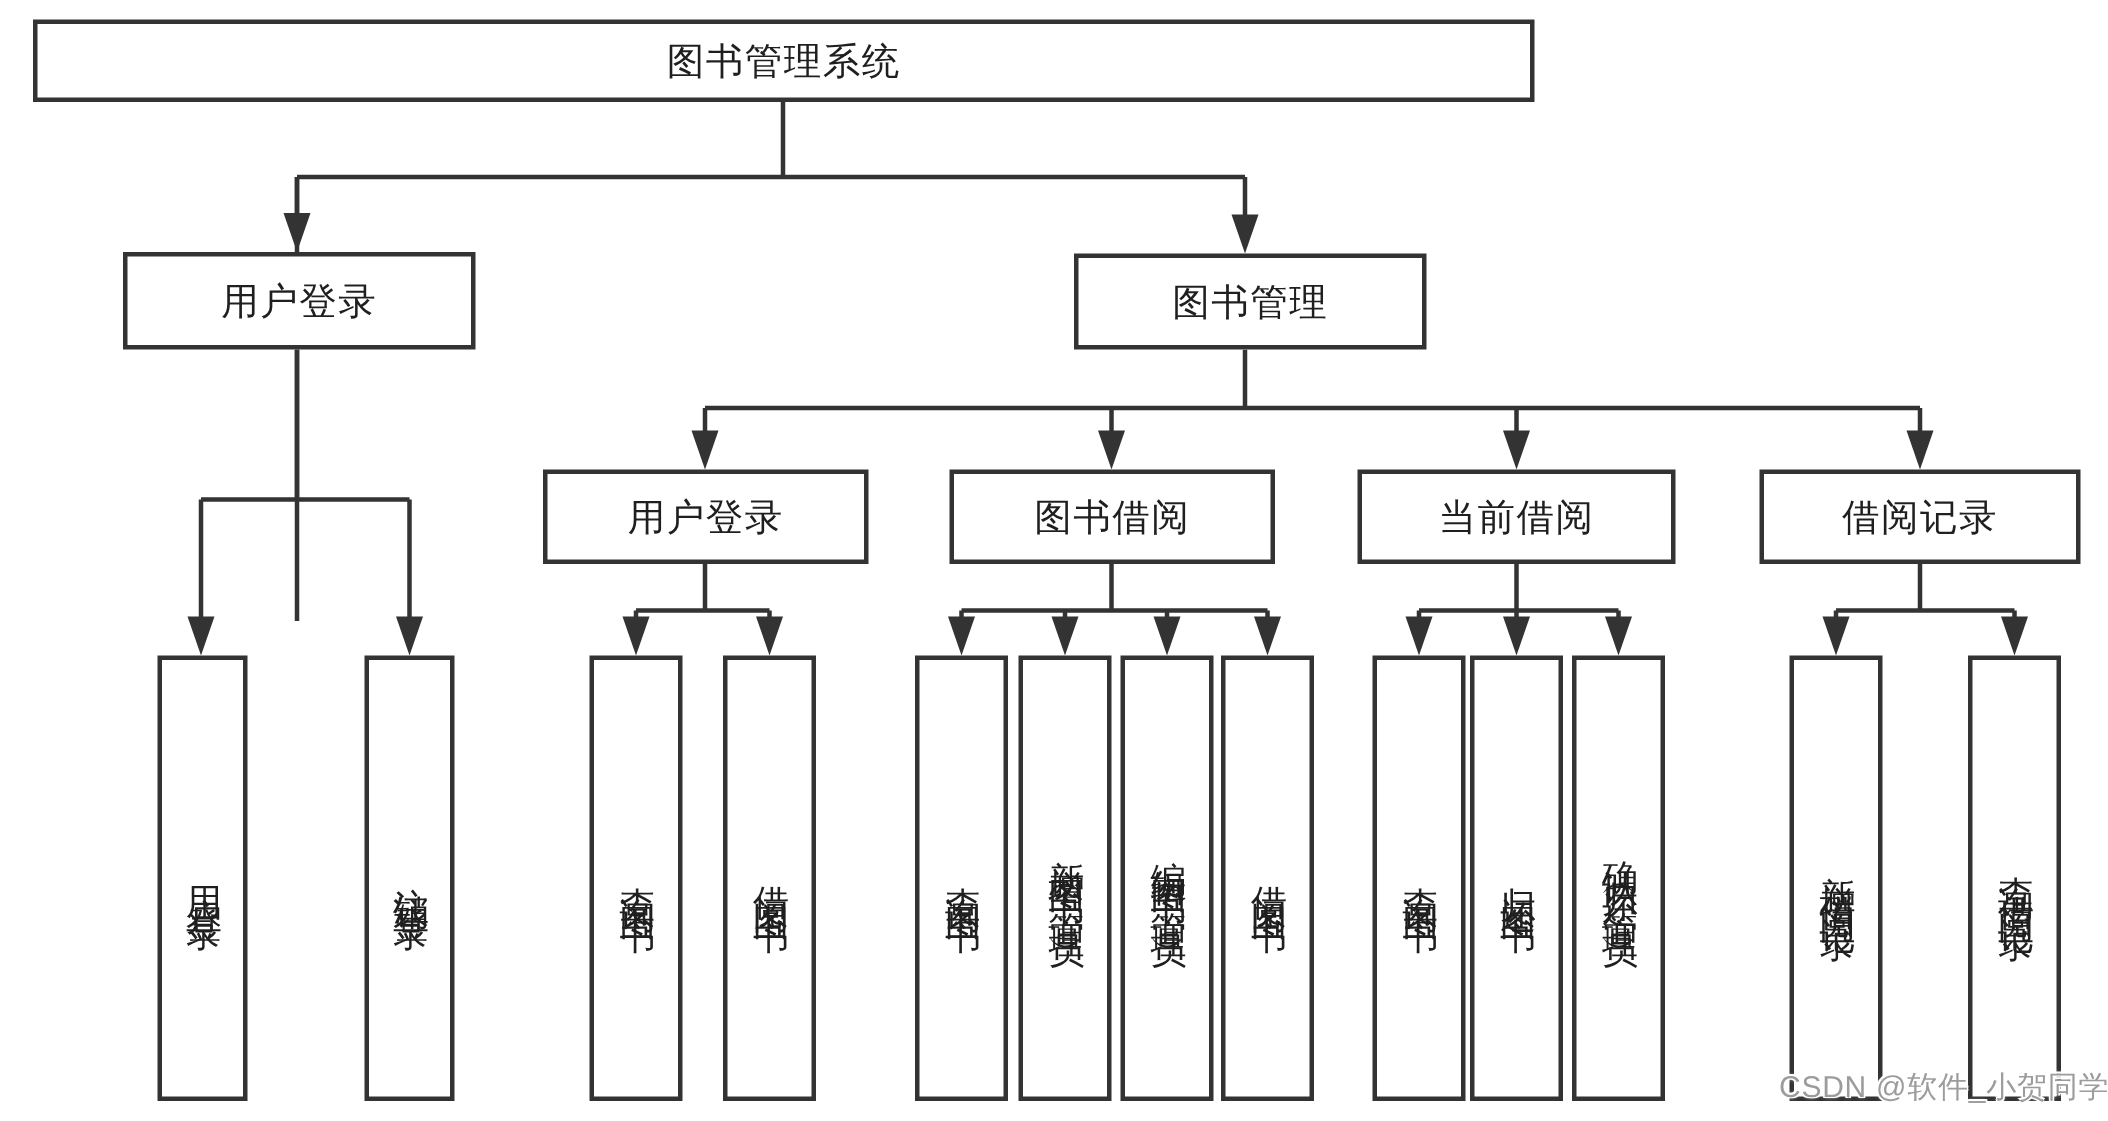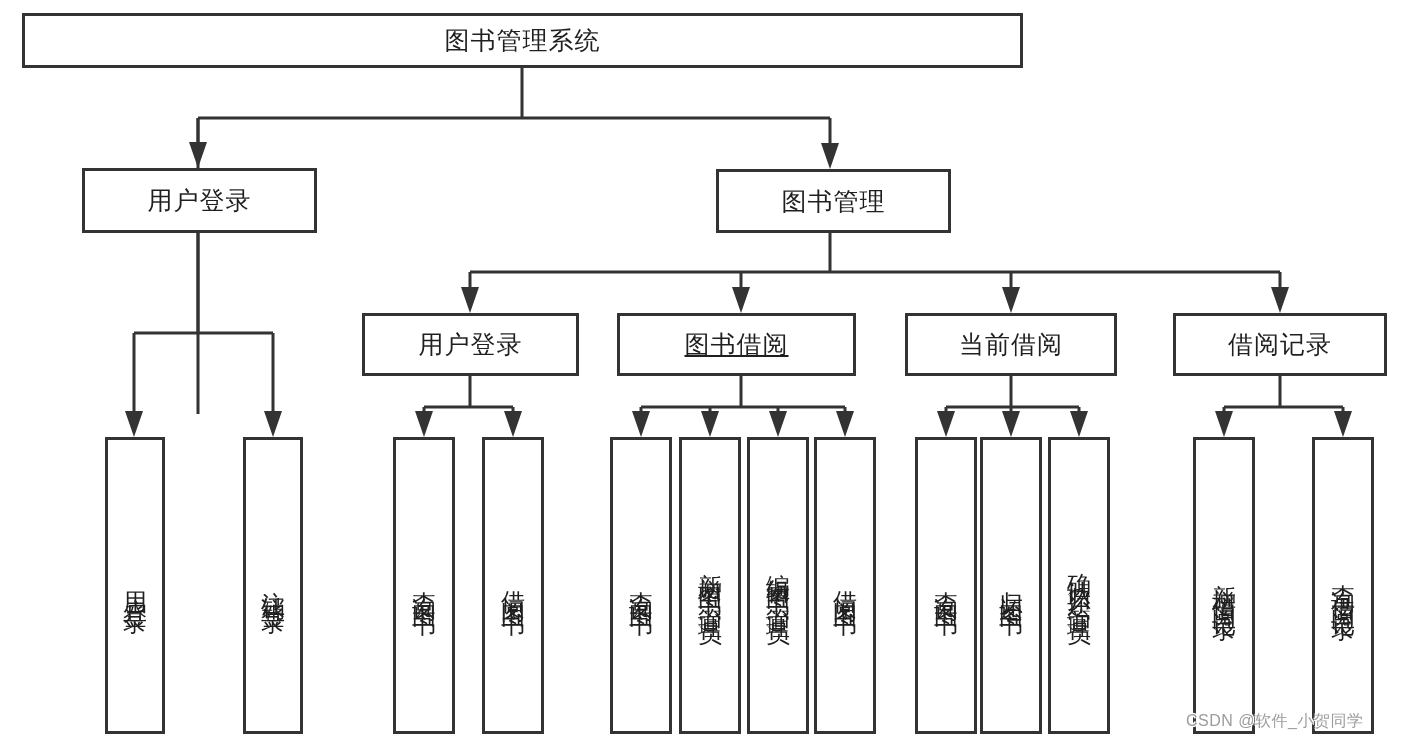--- a/index.html
+++ b/index.html
@@ -27,41 +27,41 @@
     text-orientation:mixed;
     font-size:24px;
     letter-spacing:7px;
     line-height:1;
   }
   
   .n-root  { left:22px;  top:13px;  width:1001px; height:55px; }
   .n-login { left:82px;  top:168px; width:235px;  height:65px; }
   .n-mgmt  { left:716px; top:169px; width:235px;  height:64px; }
   .n-l3-0  { left:362px; top:313px; width:217px;  height:63px; }
-  .n-l3-1  { left:617px; top:313px; width:239px;  height:63px;text-decoration:underline; }
+  .n-l3-1  { left:633px; top:313px; width:217px;  height:63px; }
   .n-l3-2  { left:905px; top:313px; width:212px;  height:63px; }
   .n-l3-3  { left:1173px;top:313px; width:214px;  height:63px; }
   
   .leaf { top:437px; width:62px; height:297px; }
   .n-a0 { left:105px; width:60px; }
   .n-a1 { left:243px; width:60px; }
   .n-b0 { left:393px; }
   .n-b1 { left:482px; }
   .n-c0 { left:610px; }
   .n-c1 { left:679px; }
   .n-c2 { left:747px; }
   .n-c3 { left:814px; }
   .n-d0 { left:915px; }
   .n-d1 { left:980px; }
   .n-d2 { left:1048px; }
   .n-e0 { left:1193px; }
   .n-e1 { left:1312px; }
   .watermark {
     position:absolute; left:1186px; top:711px;
-    font-size:16px; color:#9c9c9c; white-space:nowrap;
+    font-size:20px; color:#9c9c9c; white-space:nowrap;
     letter-spacing:0.5px;
     text-shadow: 1px 1px 0 #ffffff, -1px -1px 0 #ffffff, 1px -1px 0 #ffffff, -1px 1px 0 #ffffff, 0 0 3px #ffffff;
     z-index:5;
   }
 </style>
 </head>
 <body>
 
 <div class="canvas">
 

